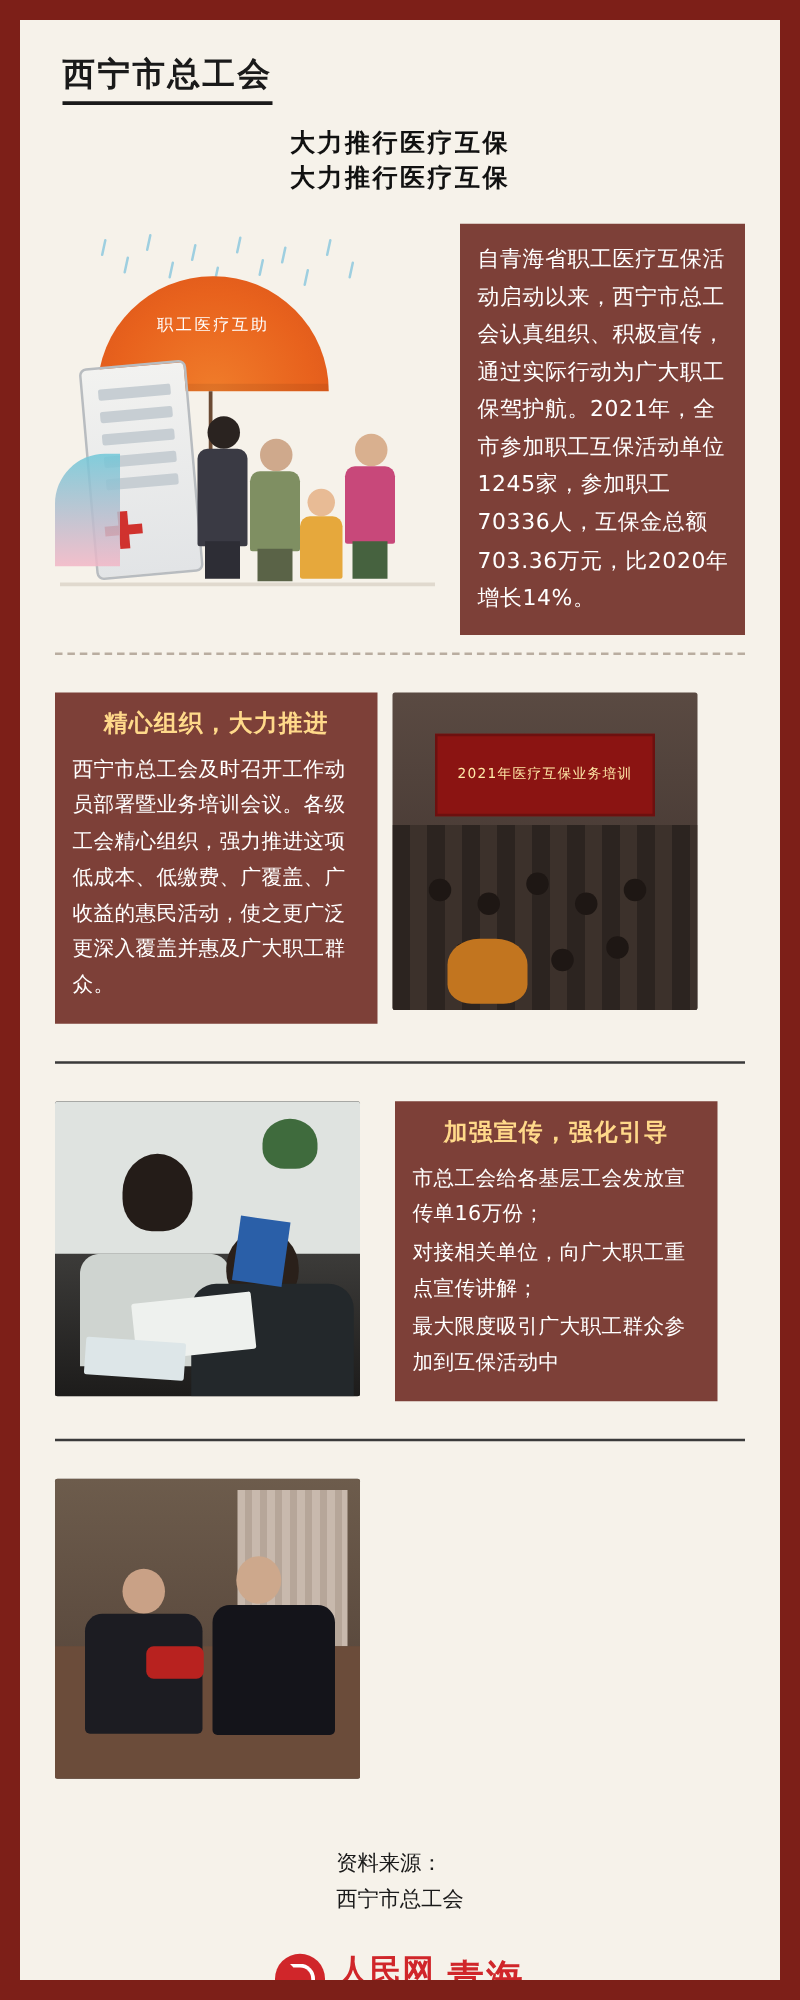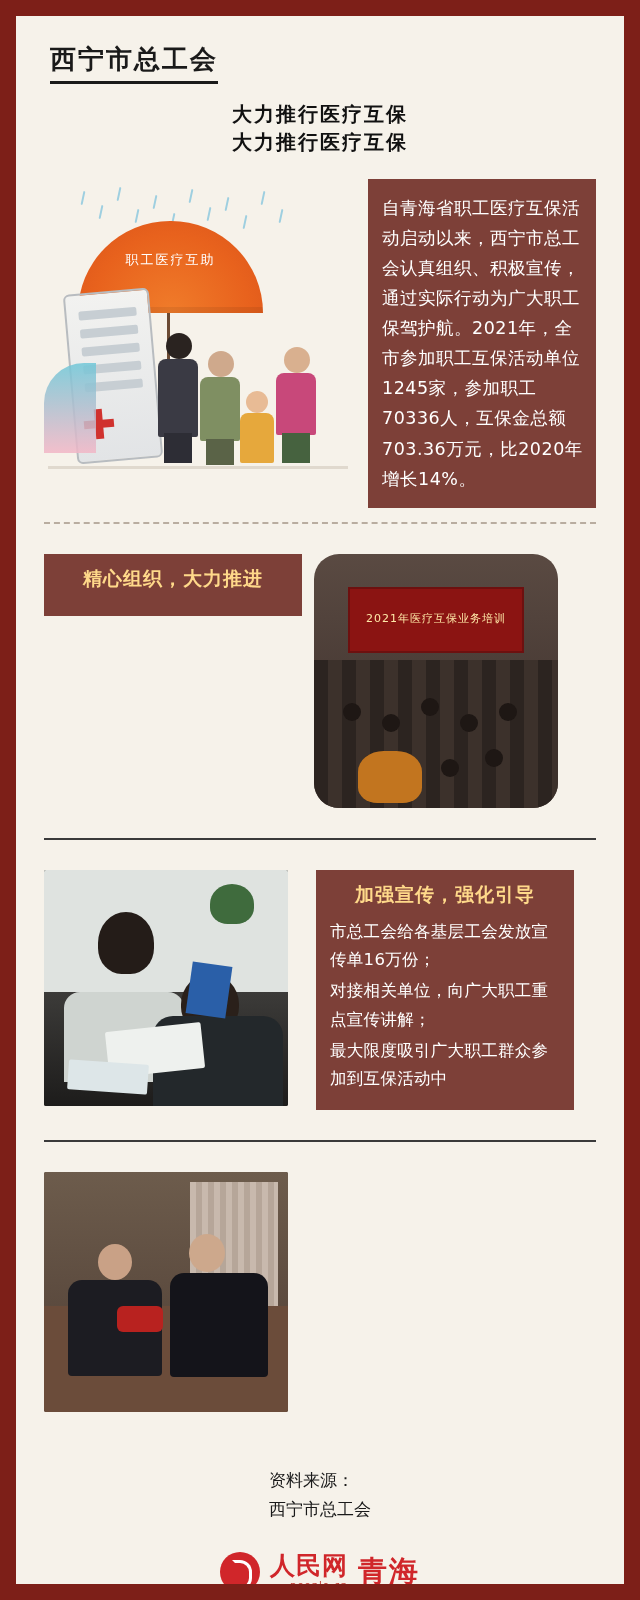--- a/index.html
+++ b/index.html
@@ -191,21 +191,21 @@
   }
   .panel-body p { margin-bottom: 2px; }
   .photo {
     width: 244px;
     flex: none;
     position: relative;
     overflow: hidden;
     border-radius: 2px;
   }
   
-  .ph-conf { height: 254px; background: linear-gradient(#5a4a42, #3a2e2a); border-radius: 25px; }
+  .ph-conf { height: 254px; background: linear-gradient(#5a4a42, #3a2e2a); }
   .ph-conf .screen {
     position: absolute; left: 14%; top: 13%;
     width: 72%; height: 26%;
     background: #8b1412;
     border: 2px solid #6d100f;
   }
   .ph-conf .screen span {
     position: absolute; left: 0; right: 0; top: 36%;
     text-align: center; color: #ffe9a8; font-size: 11px; letter-spacing: 1px;
     font-family: "DejaVu Sans", sans-serif;
@@ -412,20 +412,23 @@
       <div class="ground"></div>
     </div>
     <div class="hero-text">自青海省职工医疗互保活动启动以来，西宁市总工会认真组织、积极宣传，通过实际行动为广大职工保驾护航。2021年，全市参加职工互保活动单位1245家，参加职工70336人，互保金总额703.36万元，比2020年增长14%。</div>
   </div>
 
   <div class="divider"></div>
 
   <div class="section">
     <div class="panel">
       <div class="panel-title">精心组织，大力推进</div>
+      <div class="panel-body">
+        <p>西宁市总工会及时召开工作动员部署暨业务培训会议。各级工会精心组织，强力推进这项低成本、低缴费、广覆盖、广收益的惠民活动，使之更广泛更深入覆盖并惠及广大职工群众。</p>
+      </div>
     </div>
     <div class="photo ph-conf">
       <div class="wall"></div>
       <div class="screen">
         <span>2021年医疗互保业务培训</span>
       </div>
       <div class="seats"></div>
       <div class="head" style="left:12%; bottom:34%;"></div>
       <div class="head" style="left:28%; bottom:30%;"></div>
       <div class="head" style="left:44%; bottom:36%;"></div>

